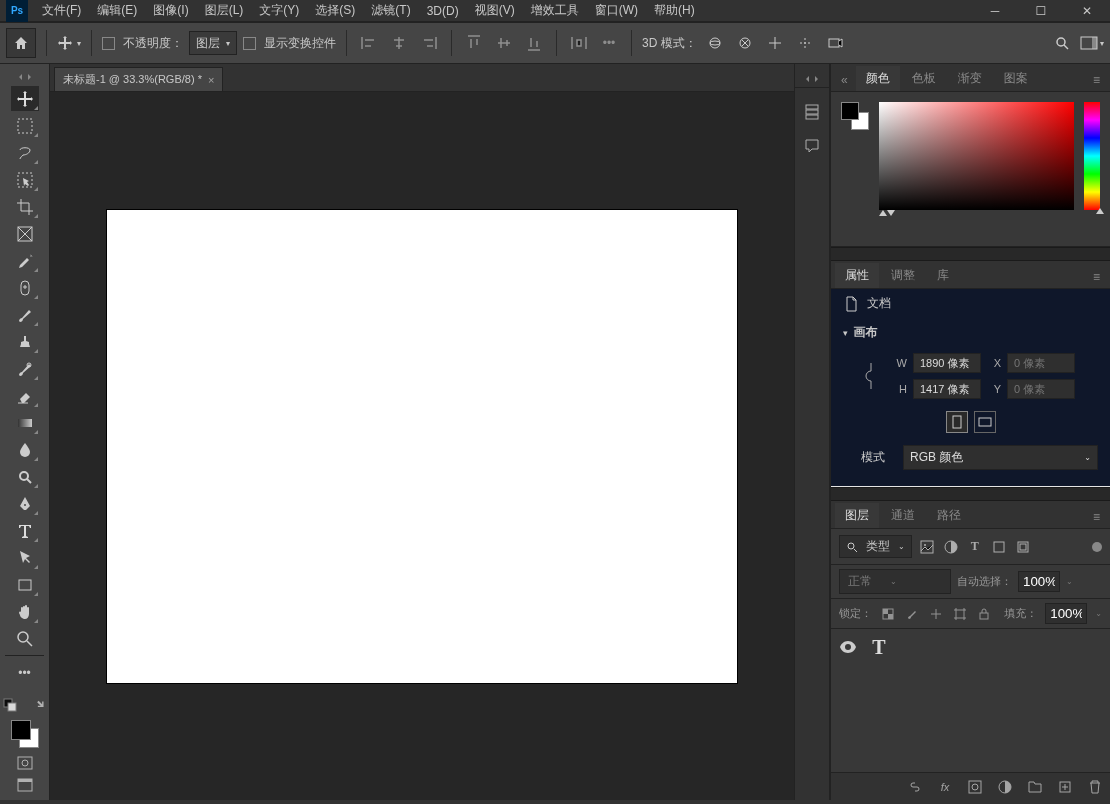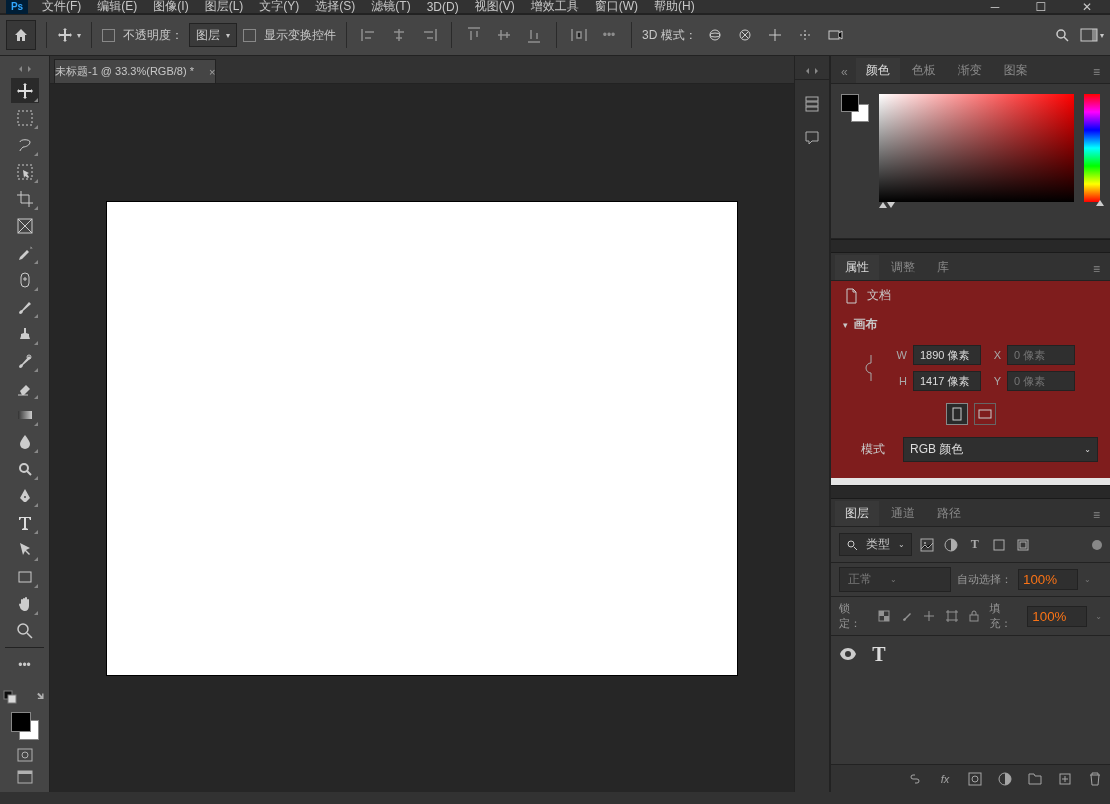--- a/index.html
+++ b/index.html
@@ -1,19 +1,19 @@
 <!DOCTYPE html>
 <html><head>
 <meta charset="utf-8">
 <style>
 * { margin: 0; padding: 0; box-sizing: border-box; font-family: "Microsoft YaHei", Arial, sans-serif; }
 body { width: 1110px; height: 804px; background: #323232; color: #c8c8c8; font-size: 12px; overflow: hidden; }
 
 
-.menubar { height: 14px; background: #323232; display: flex; align-items: center; padding-left: 0; border-bottom: 1px solid #222; }
+.menubar { height: 22px; background: #323232; display: flex; align-items: center; padding-left: 0; border-bottom: 1px solid #222; }
 .ps-logo { width: 22px; height: 22px; background: #001e36; color:#31a8ff; font-weight:bold; font-size:10px; display:flex; align-items:center; justify-content:center; margin: 0 6px; }
 .menu-item { padding: 0 8px; height:26px; display:flex; align-items:center; cursor:pointer; }
 .win-buttons { margin-left:auto; display:flex; }
 .win-btn { width: 46px; height:26px; display:flex; align-items:center; justify-content:center; cursor:pointer; }
 
 
 .optionsbar { height:42px; background:#454545; display:flex; align-items:center; padding: 0 6px; gap:6px; border-top:1px solid #222; border-bottom:1px solid #222; position:relative; }
 .home-btn { width:30px; height:30px; background:#383838; border:1px solid #222; display:flex; align-items:center; justify-content:center; cursor:pointer; }
 .opt-sep { width:1px; height:26px; background:#2a2a2a; margin:0 4px; }
 .dropdown { height:24px; background:#3a3a3a; border:1px solid #222; display:flex; align-items:center; padding:0 6px; gap:6px; cursor:pointer; }
@@ -27,21 +27,21 @@
 
 .main { display:flex; height:calc(100% - 68px); }
 .tools { width:50px; background:#454545; border-right:1px solid #222; display:flex; flex-direction:column; align-items:center; padding-top:6px; gap:2px; position:relative; }
 .tool { width:28px; height:25px; display:flex; align-items:center; justify-content:center; cursor:pointer; position:relative; }
 .tool.active { background:#2a2a2a; }
 .tool svg { pointer-events:none; }
 .tool .dot { position:absolute; right:1px; bottom:1px; width:0; height:0; border-left:4px solid transparent; border-bottom:4px solid #888; }
 
 .center { flex:1; display:flex; flex-direction:column; background:#262626; min-width:0; }
 .doc-tabs { height:28px; display:flex; align-items:end; background:#323232; padding-left:4px; border-bottom:1px solid #222; }
-.doc-tab { height:24px; background:#454545; padding:0 0; display:flex; align-items:center; gap:15px; font-size:11px; border:1px solid #222; border-bottom:none; cursor:pointer; }
+.doc-tab { height:24px; background:#454545; padding:0 8px; display:flex; align-items:center; gap:6px; font-size:11px; border:1px solid #222; border-bottom:none; cursor:pointer; }
 .close-x { cursor:pointer; opacity:.7; }
 .canvas-wrap { flex:1; position:relative; overflow:hidden; display:flex; align-items:center; justify-content:center; }
 .canvas { background:#fff; width:630px; height:473px; box-shadow: 0 0 0 1px #000; }
 
 .minibar { width:36px; background:#323232; border-left:1px solid #222; border-right:1px solid #222; display:flex; flex-direction:column; align-items:center; padding-top:6px; gap:14px; }
 .mini-icon { width:20px; height:20px; display:flex; align-items:center; justify-content:center; cursor:pointer; opacity:.8; }
 .mini-icon svg, .mini-icon span { pointer-events:none; }
 .mini-collapse-btn { width:36px; height:18px; display:flex; align-items:center; justify-content:center; cursor:pointer; border-bottom:1px solid #222; }
 
 .right-panels { width:280px; background:#383838; display:flex; flex-direction:column; border-left:1px solid #222; }
@@ -55,40 +55,40 @@
 .color-panel { height:155px; background:#383838; padding:10px; display:flex; gap:10px; border-bottom:1px solid #222; }
 .swatch-fg-bg { position:relative; width:28px; height:28px; }
 .swatch-fg { position:absolute; left:0; top:0; width:18px; height:18px; background:#000; border:1px solid #888; }
 .swatch-bg { position:absolute; right:0; bottom:0; width:18px; height:18px; background:#fff; border:1px solid #888; }
 .picker-area { flex:1; height:108px; position:relative; background: linear-gradient(to bottom, rgba(0,0,0,0) 0%, #000 100%), linear-gradient(to right, #fff 0%, #ff0000 100%); }
 .zoom-triangles { position:absolute; left:0; bottom:-6px; display:flex; gap:0; }
 .zoom-triangle { width:0; height:0; border-left:4px solid transparent; border-right:4px solid transparent; border-bottom:6px solid #ccc; }
 .hue-bar { width:16px; height:108px; background: linear-gradient(to bottom, #ff0000, #ff00ff, #0000ff, #00ffff, #00ff00, #ffff00, #ff0000); cursor:pointer; position:relative; }
 .hue-arrow { position:absolute; right:-4px; bottom:-4px; width:0; height:0; border-left:4px solid transparent; border-right:4px solid transparent; border-bottom:6px solid #ccc; }
 
-.props-panel { background:#7f1d1d; border-bottom:7px solid #e5e5e5; padding-bottom:10px; }
+.props-panel { background:#0f172a; border-bottom:1px solid #e5e5e5; padding-bottom:10px; }
 .prop-row { display:flex; align-items:center; padding:6px 12px; gap:8px; }
 .prop-head { display:flex; align-items:center; gap:6px; padding:6px 12px; cursor:pointer; }
 .prop-head .tri { font-size:9px; }
 .prop-field { display:flex; align-items:center; gap:6px; }
 .prop-label { color:#aaa; font-size:11px; width:14px; text-align:right; }
 .text-input { background:#2f2f2f; border:1px solid #222; padding:3px 6px; color:#ddd; width:68px; font-size:11px; }
 .text-input.dim { color:#666; }
 .orient-btn { width:22px; height:22px; border:1px solid #666; display:flex; align-items:center; justify-content:center; cursor:pointer; }
 .orient-btn.active { background:#2a2a2a; border-color:#888; }
 .select-box { background:#2f2f2f; border:1px solid #222; padding:3px 6px; color:#ddd; display:flex; align-items:center; gap:12px; flex:1; cursor:pointer; justify-content:space-between; }
 
 .layers-panel { flex:1; background:#383838; display:flex; flex-direction:column; min-height:0; }
 .layers-toolbar { display:flex; align-items:center; gap:6px; padding:6px 8px; border-bottom:1px solid #222; }
 .filter-dd { background:#2f2f2f; border:1px solid #222; padding:2px 6px; display:flex; align-items:center; gap:8px; cursor:pointer; }
 .layer-filter-btn { width:18px; height:18px; display:flex; align-items:center; justify-content:center; cursor:pointer; opacity:.8; }
 .toggle-pill { width:10px; height:10px; border-radius:50%; background:#888; margin-left:auto; cursor:pointer; }
 .layers-opts { display:flex; align-items:center; padding:4px 8px; gap:6px; border-bottom:1px solid #222; color:#999; }
 .blend-dd { background:#2f2f2f; border:1px solid #222; padding:3px 8px; display:flex; align-items:center; gap:18px; cursor:not-allowed; flex:1; max-width:112px; color:#777; }
-.opa-input { background:#2f2f2f; border:1px solid #222; padding:2px 4px; width:60px; color:#f97316; }
+.opa-input { background:#2f2f2f; border:1px solid #222; padding:2px 4px; width:42px; color:#ffffff; }
 .small-label { color:#999; font-size:11px; }
 .lock-row { display:flex; align-items:center; gap:8px; padding:4px 8px; border-bottom:1px solid #222; color:#999; }
 .lock-icon { width:16px; height:16px; display:flex; align-items:center; justify-content:center; cursor:pointer; opacity:.8; }
 .layer-list { flex:1; overflow:auto; display:flex; flex-direction:column; }
 .layer-row { display:flex; align-items:center; height:36px; padding:0 8px; gap:10px; }
 .eye { width:18px; cursor:pointer; display:flex; align-items:center; justify-content:center; }
 .thumb { width:24px; height:22px; background:#fff; border:1px solid #555; }
 .thumb.t-text { background:none; border:none; display:flex; align-items:center; justify-content:center; font-family: 'Times New Roman', serif; font-size:20px; color:#ddd; font-weight:bold; }
 .layer-lock { margin-left:auto; opacity:.7; }
 .layer-bottom-bar { height:28px; border-top:1px solid #222; background:#323232; display:flex; align-items:center; justify-content:flex-end; padding:0 6px; gap:12px; }

